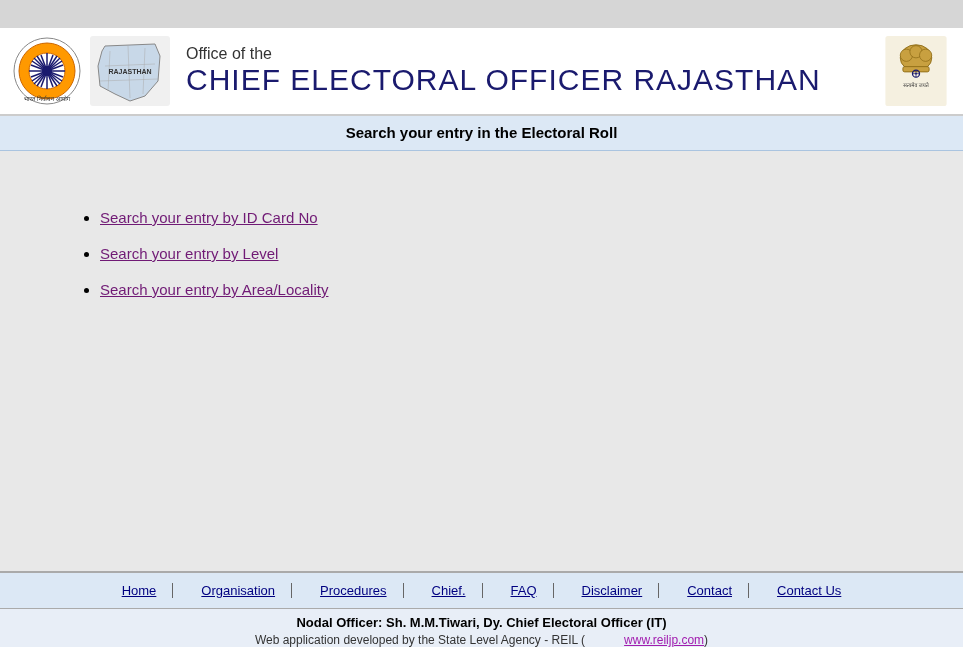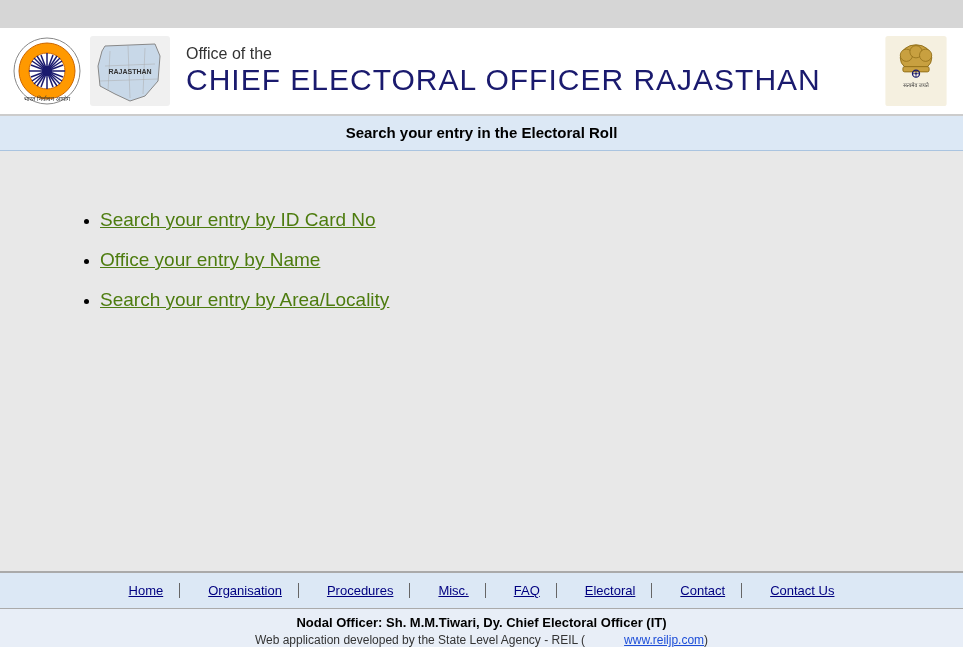--- a/index.html
+++ b/index.html
@@ -72,23 +72,23 @@
     }
     .main-content ul {
       list-style: disc;
       padding-left: 40px;
     }
     .main-content ul li {
       margin: 18px 0;
       font-size: 16px;
     }
     .main-content ul li a {
-      color: #4d7c0f;
+      color: #701a75;
       text-decoration: underline;
-      font-size: 19px;
+      font-size: 15px;
       font-weight: 500;
       margin-top: 36px;
     }
 
     
     .footer {
       background: #dce8f5;
       border-top: 2px solid #aaaaaa;
     }
     .footer-nav {
@@ -118,21 +118,21 @@
       font-size: 13px;
       font-weight: bold;
       color: #000;
       margin-bottom: 3px;
     }
     .footer-info .credit {
       font-size: 12px;
       color: #333;
     }
     .footer-info .credit a {
-      color: #1d4ed8;
+      color: #a21caf;
       text-decoration: underline;
       padding-left: 39px;
     }
   </style>
 </head>
 <body>
 
 <header class="header">
   <div class="header-logos">
 
@@ -201,36 +201,36 @@
 <nav class="nav-bar">
   <span class="nav-title">Search your entry in the Electoral Roll</span>
 </nav>
 
 <main class="main-content">
   <ul>
     <li>
       <a href="#">Search your entry by ID Card No</a>
     </li>
     <li>
-      <a href="#">Office your entry by Name</a>
+      <a href="#">Search your entry by Level</a>
     </li>
     <li>
       <a href="#">Search your entry by Area/Locality</a>
     </li>
   </ul>
 </main>
 
 <footer class="footer">
   <div class="footer-nav">
     <a href="#">Home</a>
     <a href="#">Organisation</a>
     <a href="#">Procedures</a>
-    <a href="#">Misc.</a>
+    <a href="#">Chief.</a>
     <a href="#">FAQ</a>
-    <a href="#">Electoral</a>
+    <a href="#">Disclaimer</a>
     <a href="#">Contact</a>
     <a href="#">Contact Us</a>
   </div>
   <div class="footer-info">
     <div class="nodal">Nodal Officer: Sh. M.M.Tiwari, Dy. Chief Electoral Officer (IT)</div>
     <div class="credit">
       <span>Web application developed by the State Level Agency - REIL (</span><a href="#">www.reiljp.com</a><span>)</span>
     </div>
   </div>
 </footer>

